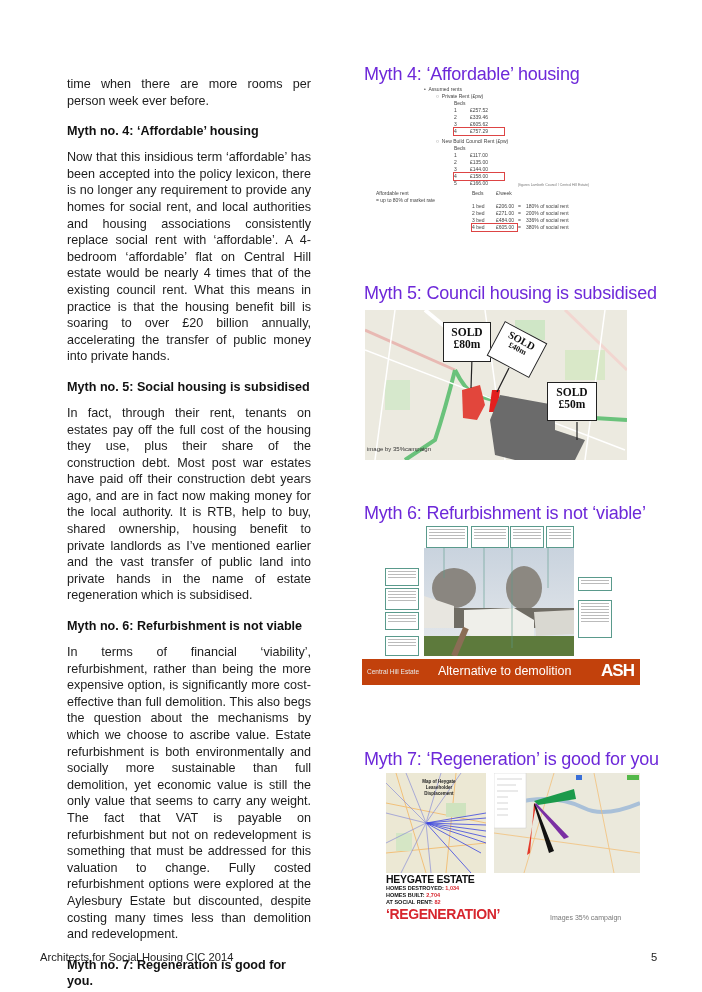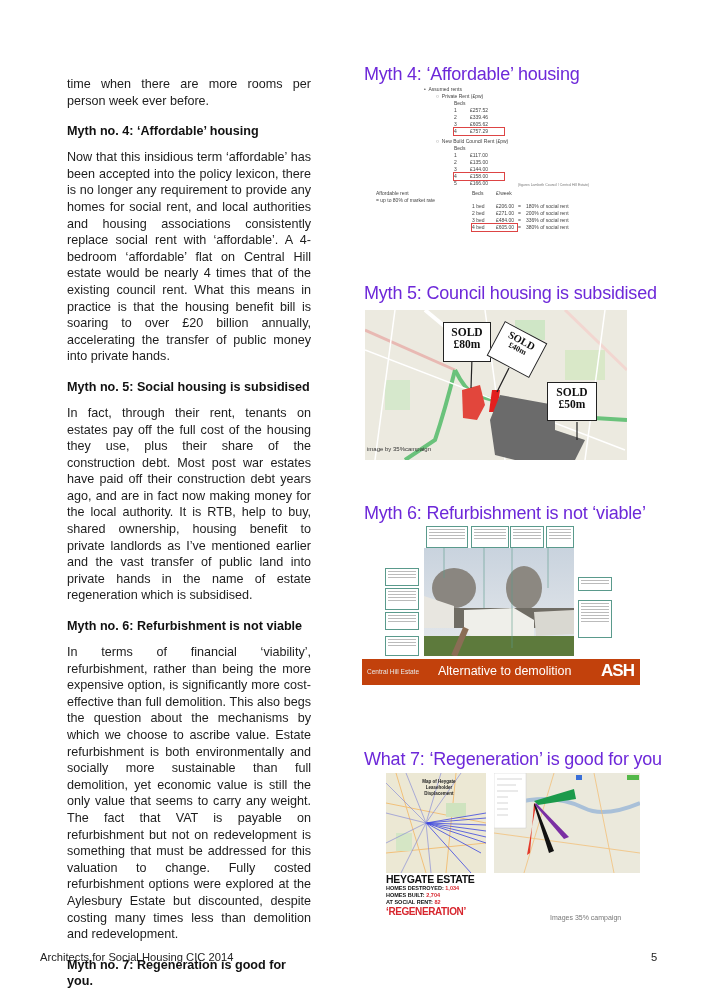--- a/index.html
+++ b/index.html
@@ -273,21 +273,21 @@
       <line x1="124" y1="0" x2="124" y2="40" stroke="#5a9a8c" stroke-width="0.6"></line>
     </svg>
   </div>
 </div>
 <div class="banner6">
   <span class="small">Central Hill Estate</span>
   <span class="big">Alternative to demolition</span>
   <span class="ash">ASH</span>
 </div>
 
-<div class="slide-title" style="top:749px;">What 7: ‘Regeneration’ is good for you</div>
+<div class="slide-title" style="top:749px;">Myth 7: ‘Regeneration’ is good for you</div>
 
 <div class="map7a">
   <svg width="100" height="100" style="position:absolute;left:0;top:0;">
     <rect width="100" height="100" fill="#ece8d4"></rect>
     <path d="M0,30 L100,50 M10,0 L40,100 M70,0 L60,100 M0,80 L100,70" stroke="#f2c07a" stroke-width="1" fill="none"></path>
     <rect x="60" y="30" width="20" height="14" fill="#cfe3bf"></rect>
     <rect x="10" y="60" width="16" height="18" fill="#d5e6c5"></rect>
     <g stroke="#3b45e0" stroke-width="0.8" fill="none">
       <line x1="40" y1="50" x2="100" y2="45"></line>
         <line x1="40" y1="50" x2="100" y2="52"></line>
@@ -337,18 +337,18 @@
     <rect x="133" y="2" width="12" height="5" fill="#53b848"></rect>
     <rect x="82" y="2" width="6" height="5" fill="#3a6fd8"></rect>
   </svg>
 </div>
 
 <div class="heygate">
   <div style="font-size:10.5px; font-weight:bold; color:#111; letter-spacing:-0.3px;">HEYGATE ESTATE</div>
   <div style="font-size:5.5px; font-weight:bold; color:#111; line-height:7px;"><span>HOMES DESTROYED:</span> <span style="color:#d7262e">1,034</span></div>
   <div style="font-size:5.5px; font-weight:bold; color:#111; line-height:7px;"><span>HOMES BUILT:</span> <span style="color:#d7262e">2,704</span></div>
   <div style="font-size:5.5px; font-weight:bold; color:#111; line-height:7px;"><span>AT SOCIAL RENT:</span> <span style="color:#d7262e">82</span></div>
-  <div style="font-size:10px; font-weight:bold; color:#d7262e; letter-spacing:-0.4px;">‘REGENERATION’</div>
+  <div style="font-size:14px; font-weight:bold; color:#d7262e; letter-spacing:-0.4px;">‘REGENERATION’</div>
 </div>
 <div class="credit7">Images 35% campaign</div>
 
 <div class="footer-left">Architects for Social Housing CIC 2014</div>
 <div class="footer-right">5</div>
 
 </body></html>

